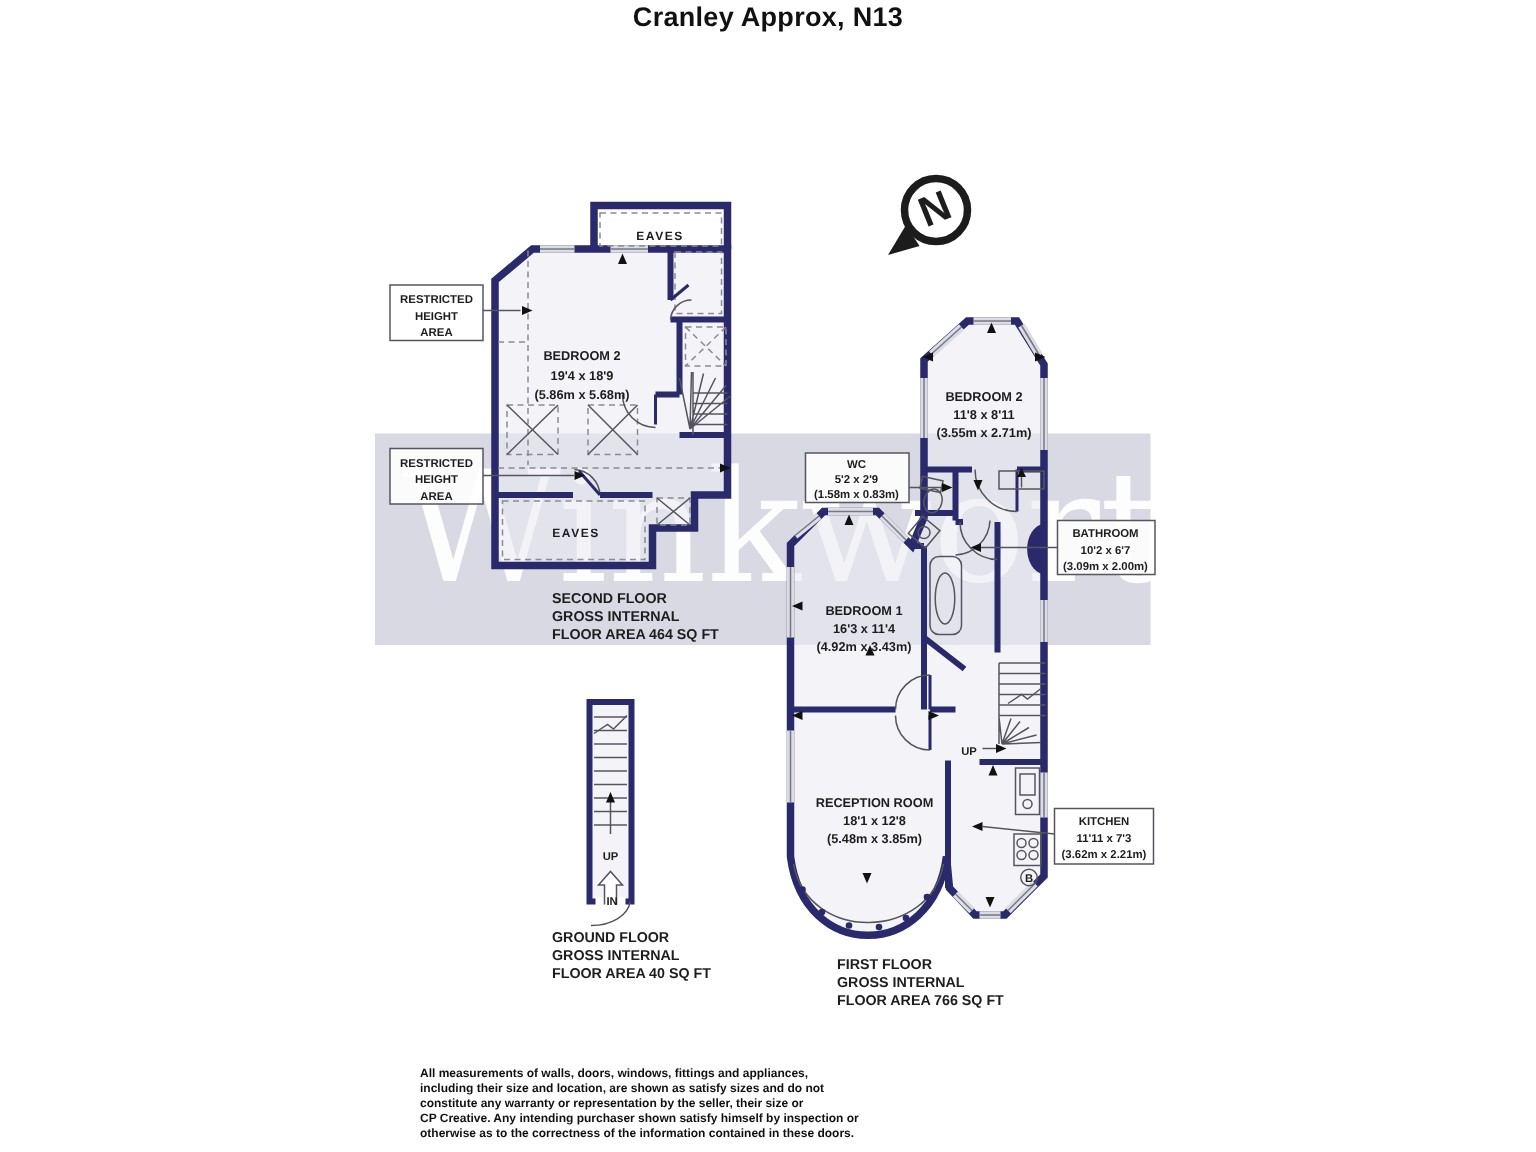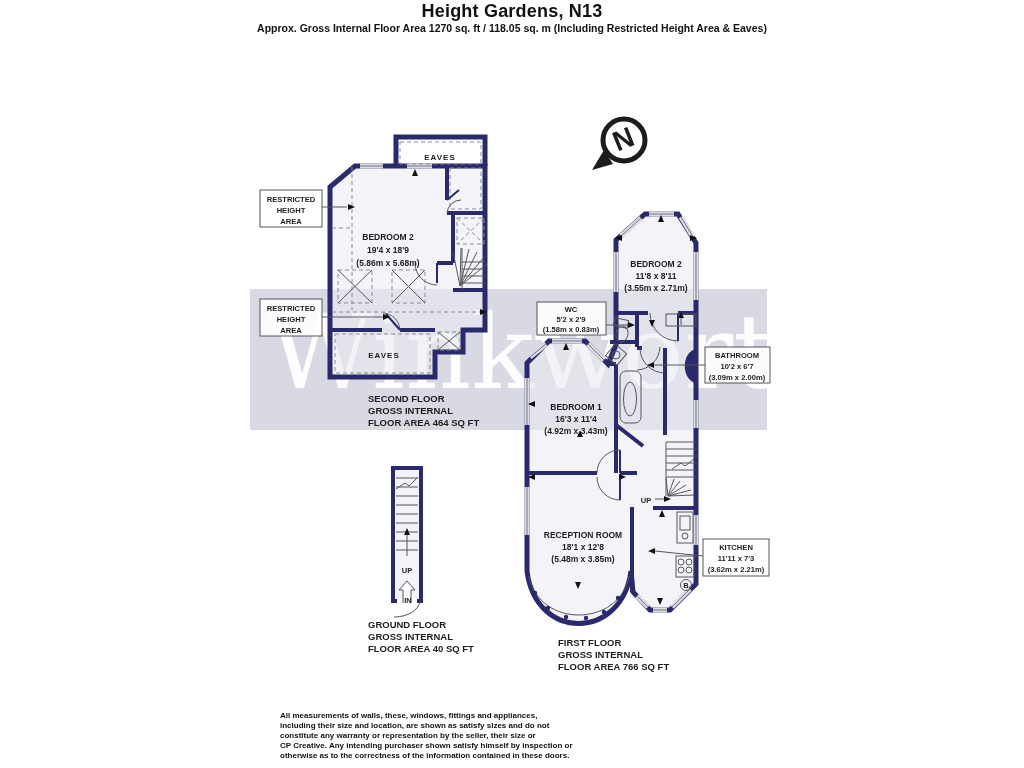--- a/index.html
+++ b/index.html
@@ -28,22 +28,21 @@
   .win{stroke:#dcdce6;stroke-width:5;fill:none;}
   .winline{stroke:#77777f;stroke-width:1;fill:none;}
   .silh{fill:rgba(235,235,243,.55);}
   .lbox{fill:rgba(255,255,255,.88);stroke:#55555f;stroke-width:1;}
   .arr{fill:#111;stroke:none;}
 </style>
 </head>
 <body>
 <div class="canvas">
 
-<div class="hdr" id="title">Height Gardens, N13</div>
-<div class="hdr" id="sub1">Approx. Gross Internal Floor Area 1270 sq. ft / 118.05 sq. m (Including Restricted Height Area &amp; Eaves)</div>
+<div class="hdr" id="title">Cranley Approx, N13</div>
 
 <div id="band"></div>
 <div id="watermark">Winkworth</div>
 
 <svg id="plansvg" width="1024" height="768" viewBox="0 0 1024 768">
 
   <g>
     <polygon points="604,150 613,164 592,170" fill="#1c1c1c"></polygon>
     <circle cx="624" cy="140" r="21" fill="#ffffff" stroke="#1c1c1c" stroke-width="5"></circle>
     <text x="624" y="141" font-size="28" font-weight="bold" fill="#6a6a6a" text-anchor="middle" dominant-baseline="middle" transform="rotate(-22 624 141)">N</text>
@@ -307,20 +306,20 @@
 
     <g>
       <text class="flab" x="558" y="646">FIRST FLOOR</text>
       <text class="flab" x="558" y="658">GROSS INTERNAL</text>
       <text class="flab" x="558" y="670">FLOOR AREA 766 SQ FT</text>
     </g>
   </g>
 </svg>
 
 <div id="disclaimer">
-  <div>All measurements of walls, these, windows, fittings and appliances,</div>
+  <div>All measurements of walls, doors, windows, fittings and appliances,</div>
   <div>including their size and location, are shown as satisfy sizes and do not</div>
   <div>constitute any warranty or representation by the seller, their size or</div>
   <div>CP Creative. Any intending purchaser shown satisfy himself by inspection or</div>
   <div>otherwise as to the correctness of the information contained in these doors.</div>
 </div>
 
 </div>
 
 </body></html>

